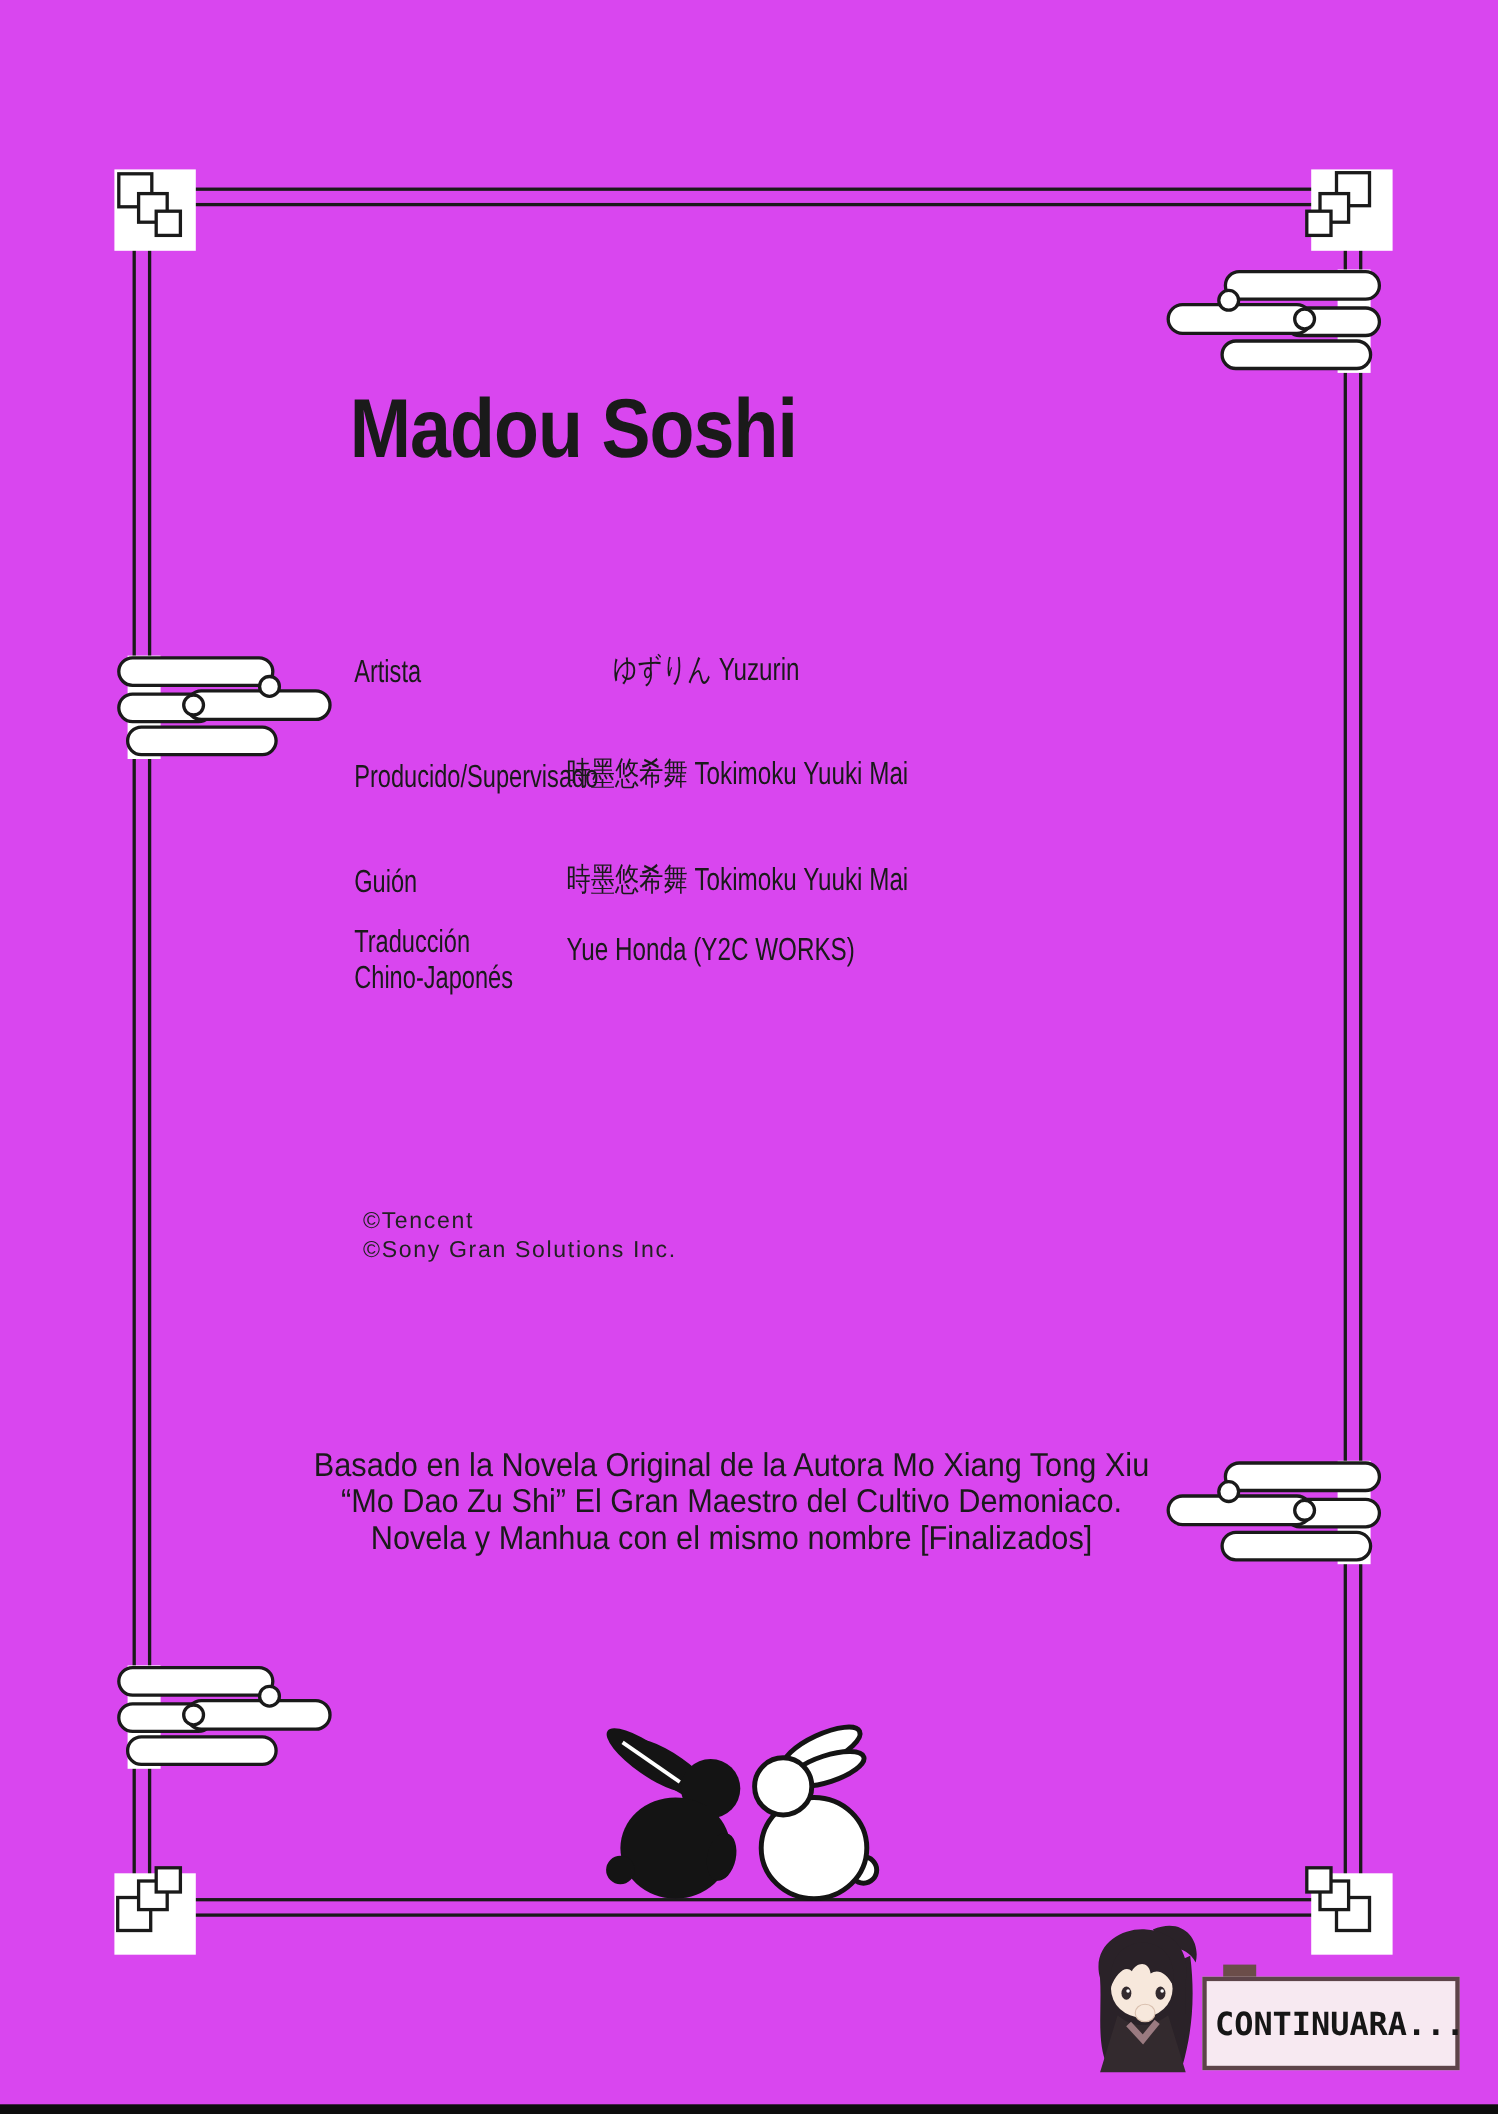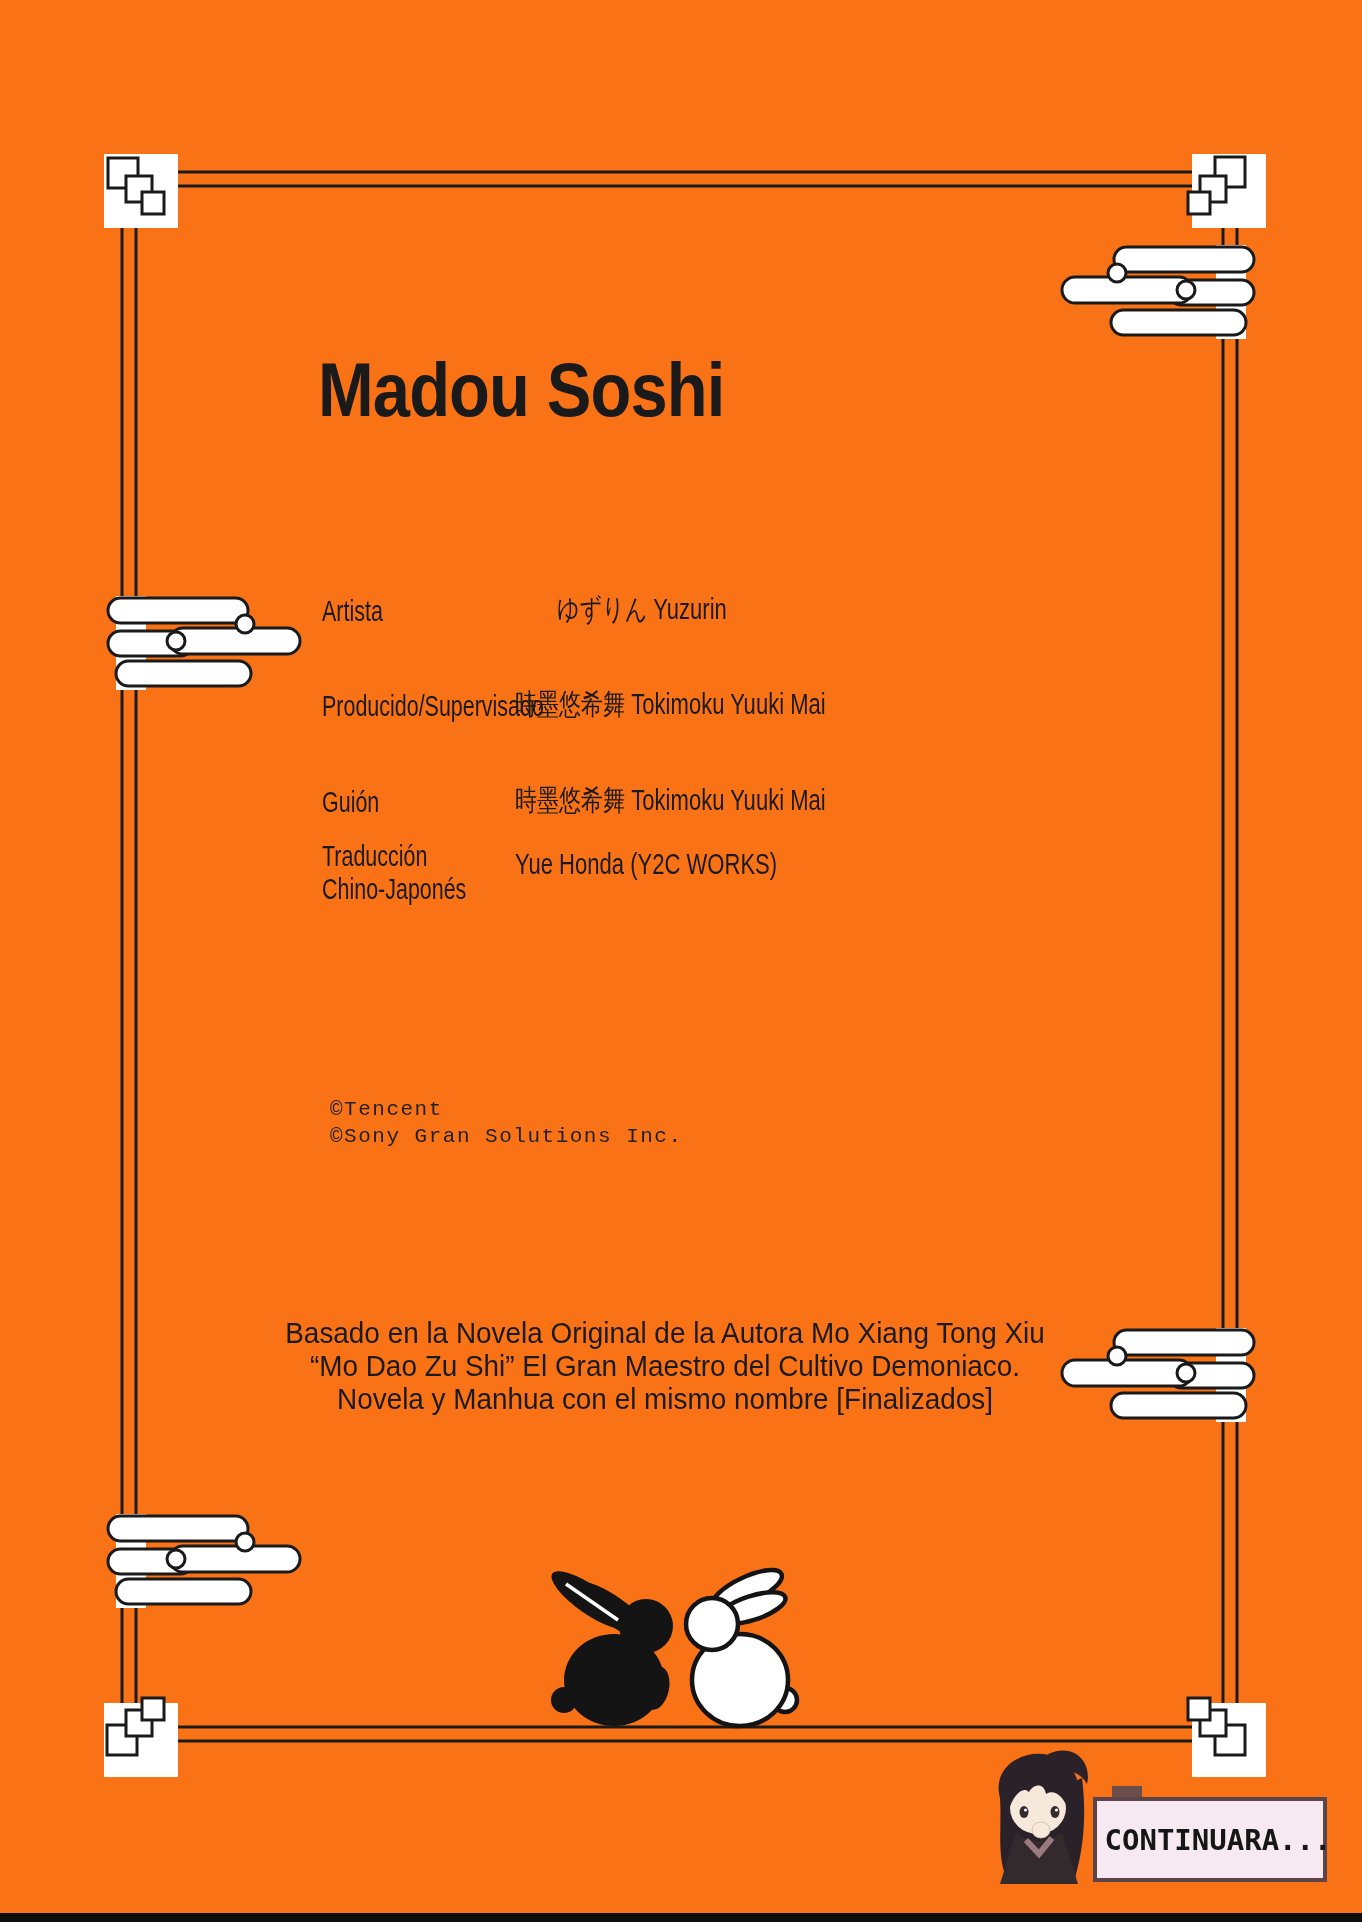--- a/index.html
+++ b/index.html
@@ -1,31 +1,31 @@
 <!DOCTYPE html>
 <html><head>
 <meta charset="utf-8">
 <style>
   html,body{margin:0;padding:0;background:#ffffff;}
-  .canvas{position:relative;width:1362px;height:1922px;background:#f97316;overflow:hidden;
+  .canvas{position:relative;width:1362px;height:1922px;background:#d946ef;overflow:hidden;
           font-family:"Liberation Sans",sans-serif;color:#1a1a1a;}
   .decor{position:absolute;left:0;top:0;width:1362px;height:1922px;}
 
   .page-title{position:absolute;left:318px;top:346px;font-size:76px;font-weight:bold;
               letter-spacing:-1px;white-space:nowrap;transform:scaleX(0.88);transform-origin:left top;}
 
   .credit-row{position:absolute;left:322px;width:700px;height:40px;}
   .credit-label{position:absolute;left:0;top:0;font-size:29px;line-height:33px;white-space:nowrap;
                 transform:scaleX(0.74);transform-origin:left top;}
   .credit-value{position:absolute;left:193px;top:-2px;font-size:29px;line-height:33px;white-space:nowrap;
                 transform:scaleX(0.76);transform-origin:left top;}
   .credit-value.indent{left:235px;}
 
   .copyright{position:absolute;left:330px;top:1096px;font-size:21px;line-height:27px;
-             font-family:Liberation Mono, monospace;letter-spacing:1.5px;color:#222;}
+             font-family:Liberation Sans, sans-serif;letter-spacing:1.5px;color:#222;}
 
   .footer-note{position:absolute;left:231px;top:1316px;width:868px;text-align:center;
                font-size:30px;line-height:33px;transform:scaleX(0.93);transform-origin:center top;}
 
   .continuara-tab{position:absolute;left:1112px;top:1786px;width:30px;height:24px;z-index:1;}
   .continuara-box{position:absolute;left:1093px;top:1797px;width:226px;height:77px;z-index:2;
                   border:4px solid; display:flex;align-items:center;justify-content:center;}
   .continuara-label{font-family:"DejaVu Sans Mono",monospace;font-weight:bold;font-size:29px;
                     letter-spacing:0px;color:#161616;white-space:nowrap;margin-left:16px;}
   .chibi{position:absolute;left:986px;top:1748px;width:112px;height:136px;z-index:4;}

